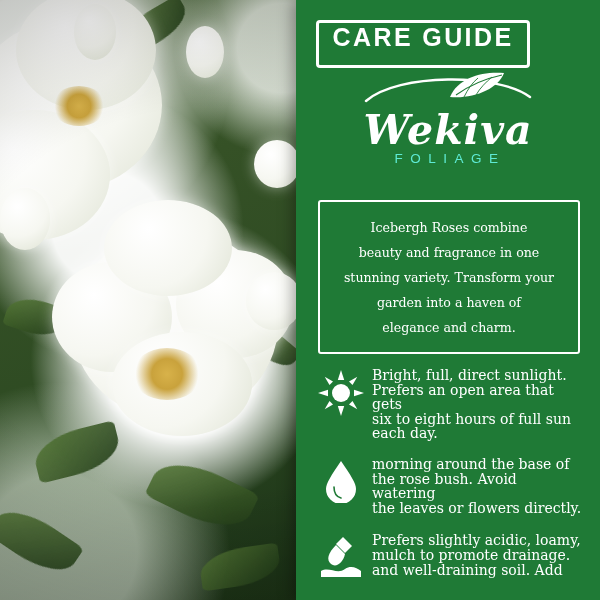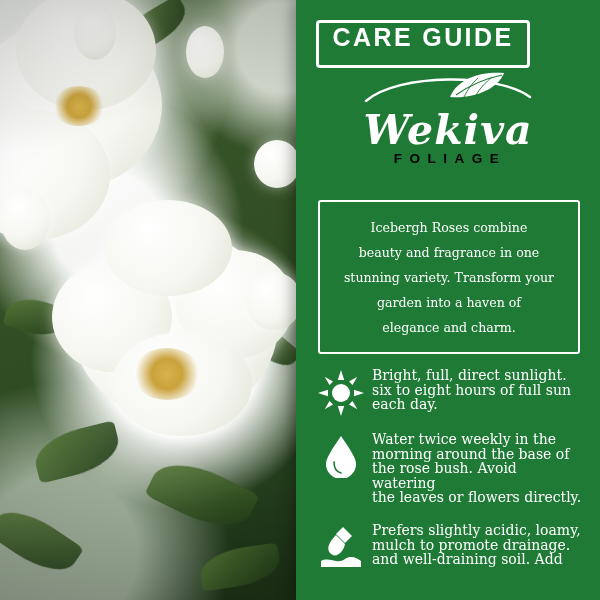--- a/index.html
+++ b/index.html
@@ -102,23 +102,22 @@
     font-weight: bold;
     font-size: 41px;
     line-height: 46px;
     letter-spacing: 1px;
     color: #ffffff;
   }
   .logo-sub {
     font-size: 13.5px;
     letter-spacing: 7.5px;
     padding-left: 4px;
-    color: #000000;
+    color: #5eead4;
     margin-top: -2px;
-    font-weight: bold;
   }
 
   
   .desc-box {
     position: absolute;
     left: 22px;
     top: 200px;
     width: 258px;
     height: 150px;
     border: 2px solid #ffffff;
@@ -251,34 +250,34 @@
               <polygon points="46,23 36,19.8 36,26.2"></polygon>
               <polygon points="6.7,6.7 15,11.5 11.5,15"></polygon>
               <polygon points="39.3,39.3 31,34.5 34.5,31"></polygon>
               <polygon points="39.3,6.7 34.5,15 31,11.5"></polygon>
               <polygon points="6.7,39.3 11.5,31 15,34.5"></polygon>
             </g>
           </svg>
         </div>
         <div class="tip-text">
           <div>Bright, full, direct sunlight.</div>
+          <div>Prefers an open area that gets</div>
           <div>six to eight hours of full sun</div>
           <div>each day.</div>
         </div>
       </div>
 
       <div class="tip tip-water">
         <div class="tip-icon">
           <svg width="34" height="44" viewBox="0 0 34 44">
             <path d="M17 2 C 7 17, 2 24, 2 30 A 15 15 0 0 0 32 30 C 32 24, 27 17, 17 2 Z" fill="#ffffff"></path>
             <path d="M10 28 C 10 34, 13 38, 17 39" stroke="#1f7a36" stroke-width="1.6" fill="none" stroke-linecap="round"></path>
           </svg>
         </div>
         <div class="tip-text">
-          <div>Water twice weekly in the</div>
           <div>morning around the base of</div>
           <div>the rose bush.  Avoid watering</div>
           <div>the leaves or flowers directly.</div>
         </div>
       </div>
 
       <div class="tip tip-soil">
         <div class="tip-icon">
           <svg width="44" height="42" viewBox="0 0 44 42">
             <path d="M24 2 L 33 11 L 26 18 L 17 9 Z" fill="#ffffff"></path>

